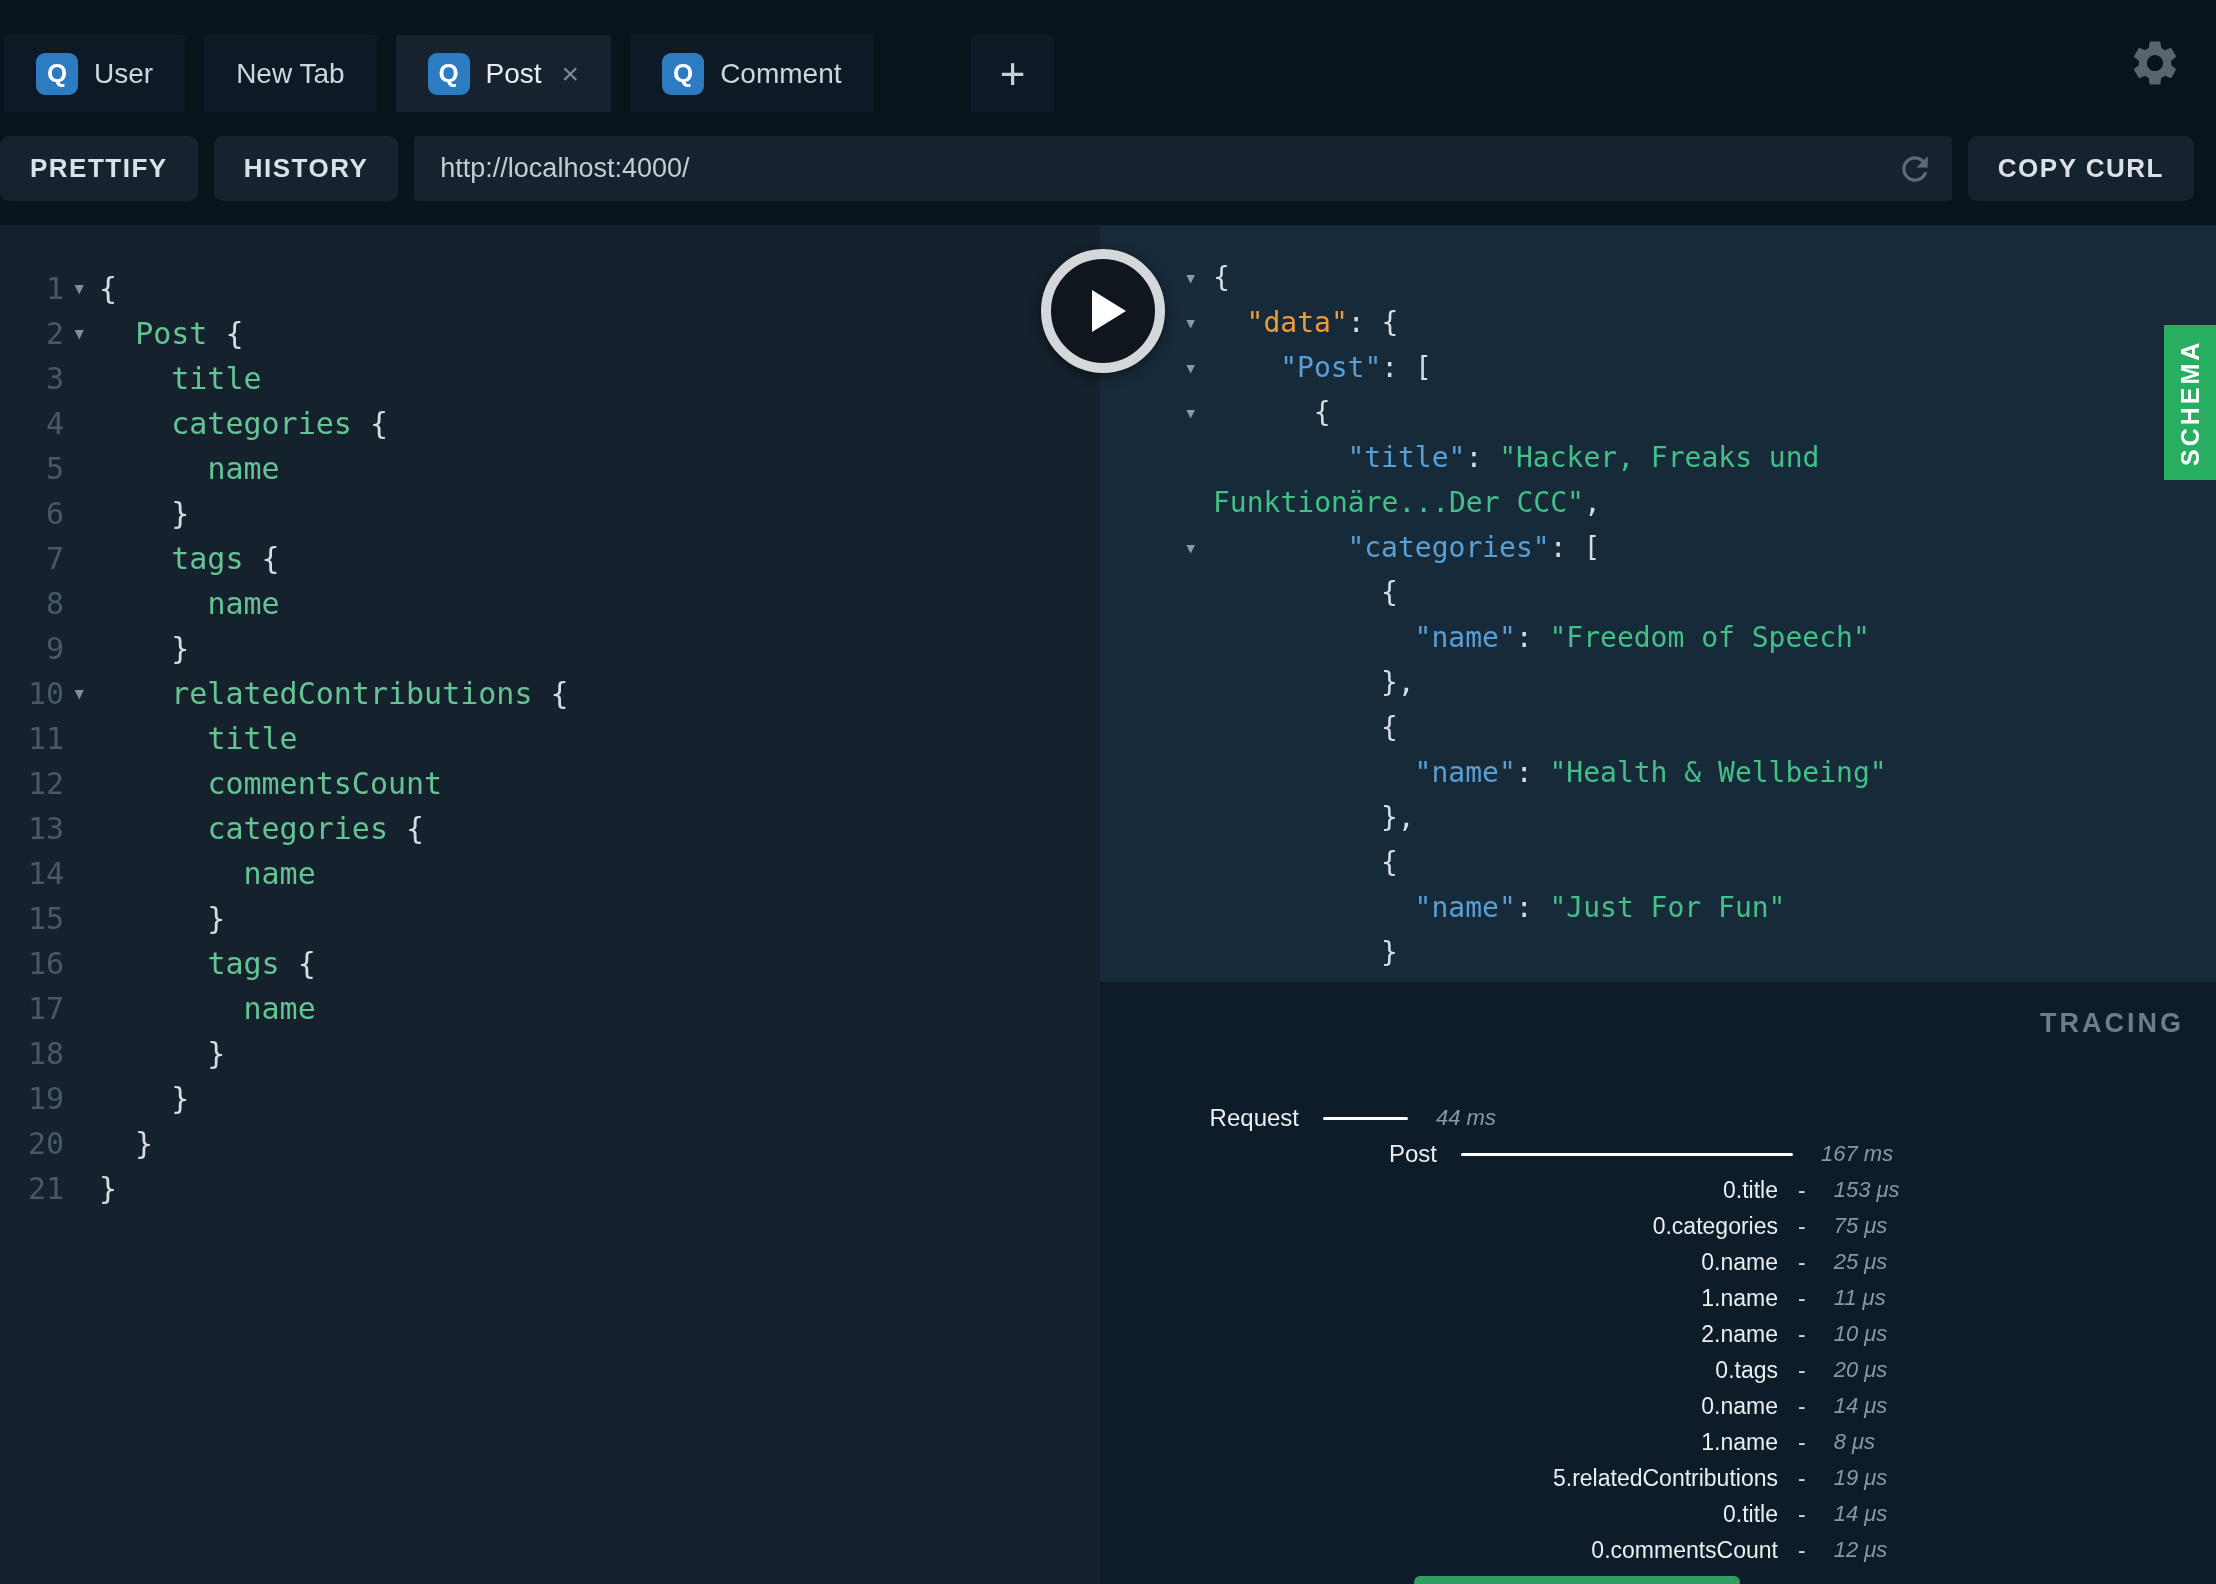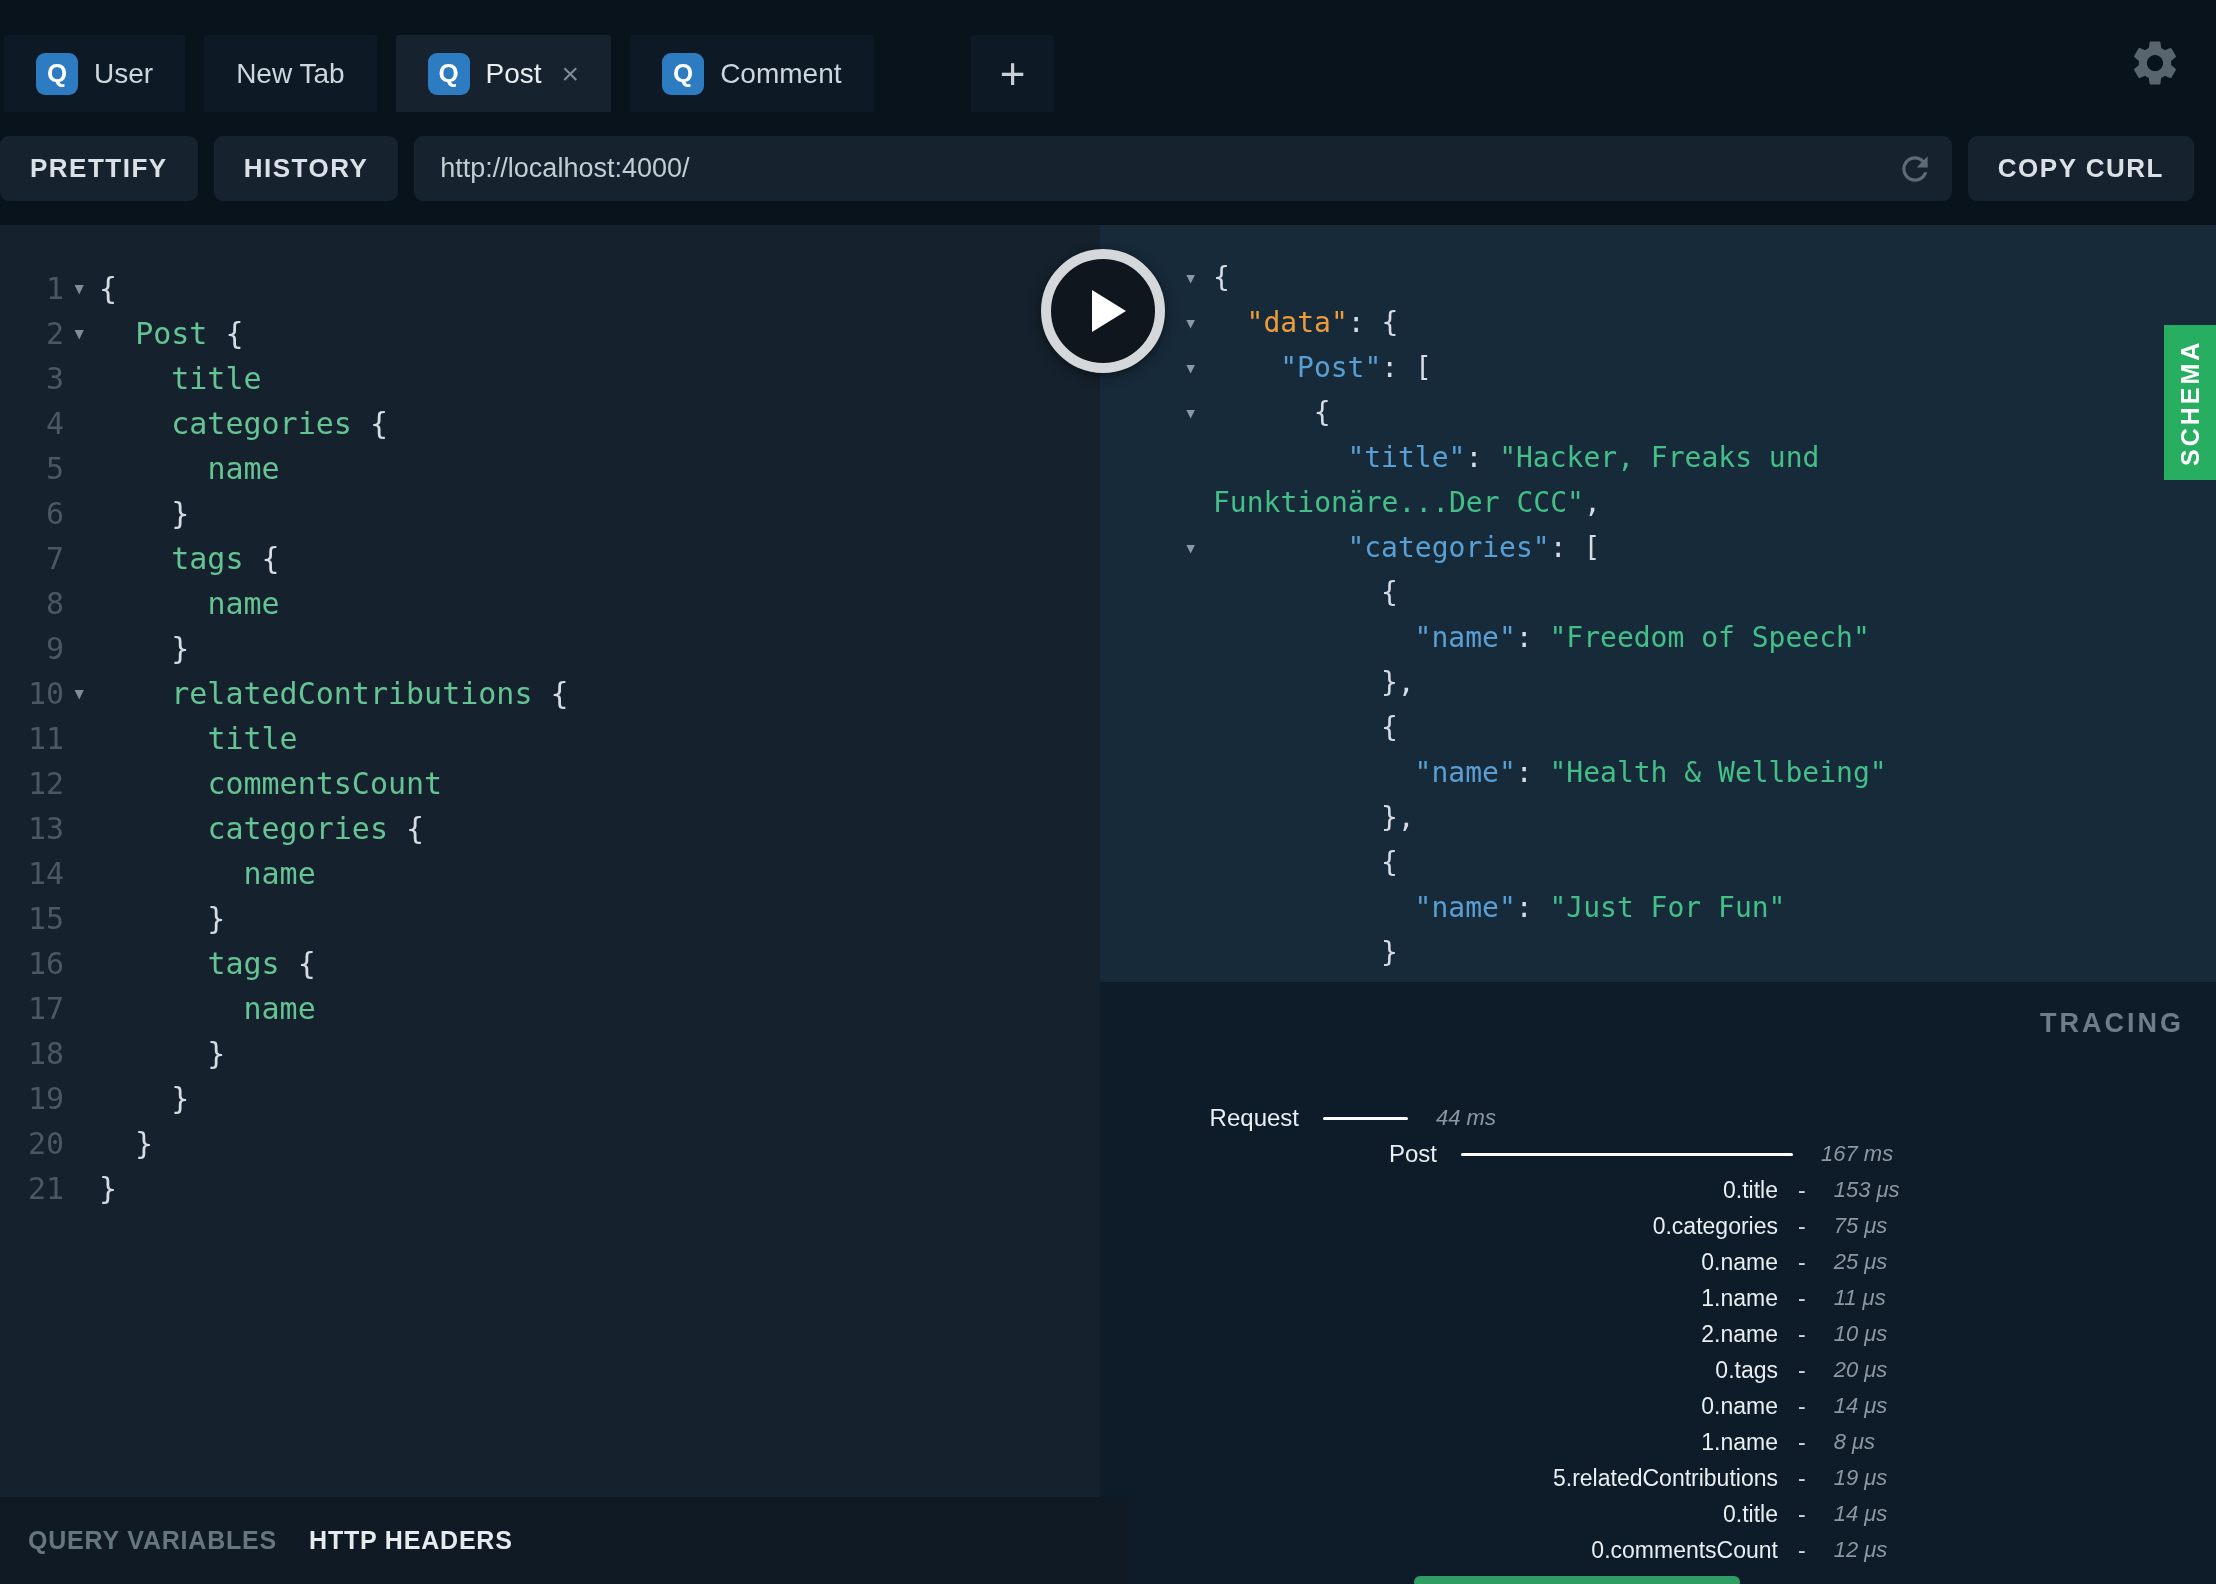--- a/index.html
+++ b/index.html
@@ -16,21 +16,21 @@
   .q-badge{width:42px;height:42px;border-radius:9px;background:#2d7cc1;color:#fff;font-weight:bold;
        font-size:26px;display:flex;align-items:center;justify-content:center;flex:none;}
   .tab-close{color:#7e8b94;font-size:30px;margin-left:4px;}
   .gear-btn{position:absolute;top:36px;right:34px;width:54px;height:54px;cursor:pointer;}
   .gear-btn svg{width:54px;height:54px;fill:#59656e;}
 
   
   .toolbar-row{position:absolute;top:136px;left:0;right:22px;height:65px;display:flex;gap:16px;}
   .tbtn{background:#16222d;color:#dbe2e7;font-size:26px;font-weight:600;letter-spacing:1.5px;
        display:flex;align-items:center;padding:0 30px;border-radius:9px;cursor:pointer;white-space:nowrap;}
-  .url-wrap{flex:1;background:#16222d;border-radius:9px;display:flex;align-items:center;position:relative;justify-content:flex-end;}
+  .url-wrap{flex:1;background:#16222d;border-radius:3px;display:flex;align-items:center;position:relative;justify-content:flex-end;}
   .url-input{flex:1;background:transparent;border:none;outline:none;color:#c3cdd4;font-size:27px;
        padding:0 70px 0 26px;font-family:"Liberation Sans",sans-serif;height:100%;}
   .refresh-btn{position:absolute;right:18px;top:14px;width:38px;height:38px;cursor:pointer;}
   .refresh-btn svg{width:38px;height:38px;fill:#5f6b75;}
 
   
   .editor-pane{position:absolute;left:0;top:225px;width:1100px;bottom:0;background:#15212c;overflow:hidden;}
   .editor-lines{position:absolute;top:41px;left:0;right:0;font-family:"DejaVu Sans Mono",monospace;
        font-size:30px;line-height:45px;white-space:pre;}
   .cm-line{position:relative;height:45px;}
@@ -125,24 +125,20 @@
         </div>
       </div>
       <div class="tbtn">COPY CURL</div>
     </div>
   </div>
 
   <div class="editor-pane">
     <div class="editor-lines" id="editor-lines"><div class="cm-line"><span class="ln">1</span><span class="fold">▾</span><span class="code"><span class="pn">{</span></span></div><div class="cm-line"><span class="ln">2</span><span class="fold">▾</span><span class="code"><span class="pn">  </span><span class="fl">Post</span><span class="pn"> {</span></span></div><div class="cm-line"><span class="ln">3</span><span class="code"><span class="pn">    </span><span class="fl">title</span></span></div><div class="cm-line"><span class="ln">4</span><span class="code"><span class="pn">    </span><span class="fl">categories</span><span class="pn"> {</span></span></div><div class="cm-line"><span class="ln">5</span><span class="code"><span class="pn">      </span><span class="fl">name</span></span></div><div class="cm-line"><span class="ln">6</span><span class="code"><span class="pn">    }</span></span></div><div class="cm-line"><span class="ln">7</span><span class="code"><span class="pn">    </span><span class="fl">tags</span><span class="pn"> {</span></span></div><div class="cm-line"><span class="ln">8</span><span class="code"><span class="pn">      </span><span class="fl">name</span></span></div><div class="cm-line"><span class="ln">9</span><span class="code"><span class="pn">    }</span></span></div><div class="cm-line"><span class="ln">10</span><span class="fold">▾</span><span class="code"><span class="pn">    </span><span class="fl">relatedContributions</span><span class="pn"> {</span></span></div><div class="cm-line"><span class="ln">11</span><span class="code"><span class="pn">      </span><span class="fl">title</span></span></div><div class="cm-line"><span class="ln">12</span><span class="code"><span class="pn">      </span><span class="fl">commentsCount</span></span></div><div class="cm-line"><span class="ln">13</span><span class="code"><span class="pn">      </span><span class="fl">categories</span><span class="pn"> {</span></span></div><div class="cm-line"><span class="ln">14</span><span class="code"><span class="pn">        </span><span class="fl">name</span></span></div><div class="cm-line"><span class="ln">15</span><span class="code"><span class="pn">      }</span></span></div><div class="cm-line"><span class="ln">16</span><span class="code"><span class="pn">      </span><span class="fl">tags</span><span class="pn"> {</span></span></div><div class="cm-line"><span class="ln">17</span><span class="code"><span class="pn">        </span><span class="fl">name</span></span></div><div class="cm-line"><span class="ln">18</span><span class="code"><span class="pn">      }</span></span></div><div class="cm-line"><span class="ln">19</span><span class="code"><span class="pn">    }</span></span></div><div class="cm-line"><span class="ln">20</span><span class="code"><span class="pn">  }</span></span></div><div class="cm-line"><span class="ln">21</span><span class="code"><span class="pn">}</span></span></div></div>
   </div>
 
-  <div class="footer-bar">
-    <span class="fv dim">QUERY VARIABLES</span>
-    <span class="fv lit">HTTP HEADERS</span>
-  </div>
 
   <div class="results-pane">
     <div class="res-lines" id="result-lines"><div class="res-line"><span class="res-arrow">▾</span><span class="res-code" style="left: 113px;"><span class="pn">{</span></span></div><div class="res-line"><span class="res-arrow">▾</span><span class="res-code" style="left: 146.6px;"><span class="keyo">"data"</span><span class="pn">: {</span></span></div><div class="res-line"><span class="res-arrow">▾</span><span class="res-code" style="left: 180.2px;"><span class="key">"Post"</span><span class="pn">: [</span></span></div><div class="res-line"><span class="res-arrow">▾</span><span class="res-code" style="left: 213.8px;"><span class="pn">{</span></span></div><div class="res-line"><span class="res-code" style="left: 247.4px;"><span class="key">"title"</span><span class="pn">: </span><span class="str">"Hacker, Freaks und</span></span></div><div class="res-line"><span class="res-code" style="left: 113px;"><span class="str">Funktionäre...Der CCC"</span><span class="pn">,</span></span></div><div class="res-line"><span class="res-arrow">▾</span><span class="res-code" style="left: 247.4px;"><span class="key">"categories"</span><span class="pn">: [</span></span></div><div class="res-line"><span class="res-code" style="left: 281px;"><span class="pn">{</span></span></div><div class="res-line"><span class="res-code" style="left: 314.6px;"><span class="key">"name"</span><span class="pn">: </span><span class="str">"Freedom of Speech"</span></span></div><div class="res-line"><span class="res-code" style="left: 281px;"><span class="pn">},</span></span></div><div class="res-line"><span class="res-code" style="left: 281px;"><span class="pn">{</span></span></div><div class="res-line"><span class="res-code" style="left: 314.6px;"><span class="key">"name"</span><span class="pn">: </span><span class="str">"Health &amp; Wellbeing"</span></span></div><div class="res-line"><span class="res-code" style="left: 281px;"><span class="pn">},</span></span></div><div class="res-line"><span class="res-code" style="left: 281px;"><span class="pn">{</span></span></div><div class="res-line"><span class="res-code" style="left: 314.6px;"><span class="key">"name"</span><span class="pn">: </span><span class="str">"Just For Fun"</span></span></div><div class="res-line"><span class="res-code" style="left: 281px;"><span class="pn">}</span></span></div><div class="res-line"><span class="res-code" style="left: 247.4px;"><span class="pn">]</span></span></div></div>
   </div>
 
   <div class="play-btn">
     <div class="play-tri"></div>
   </div>
 
   <div class="schema-tab">SCHEMA</div>

